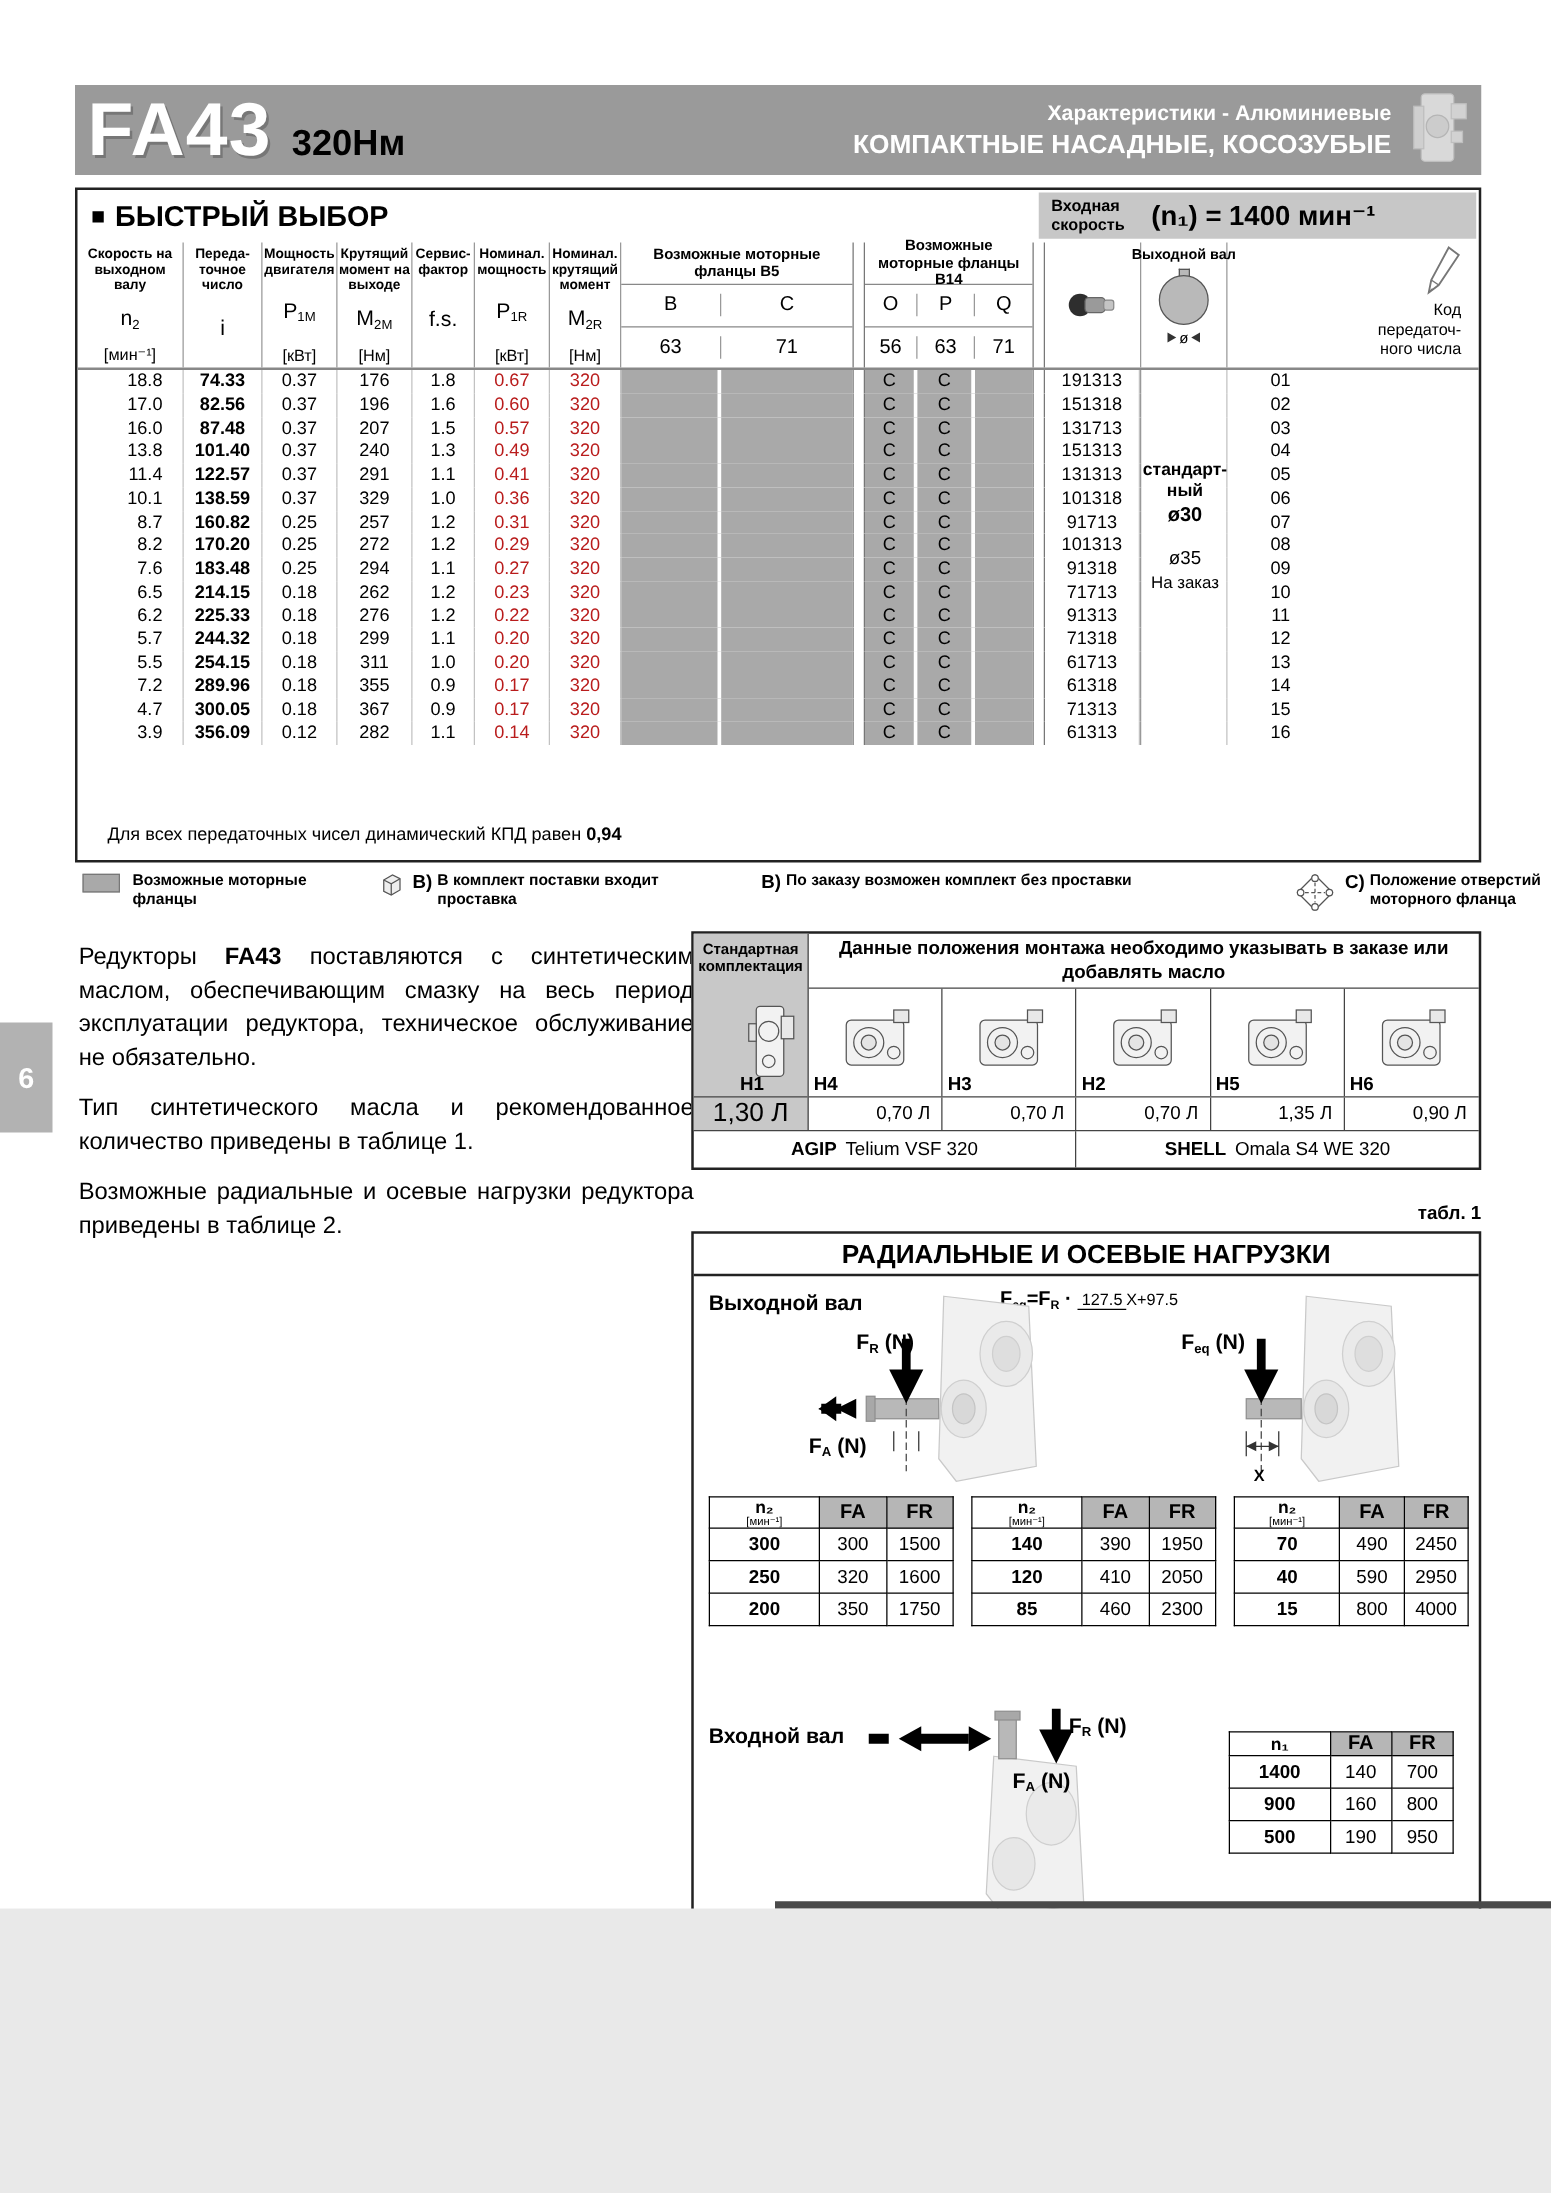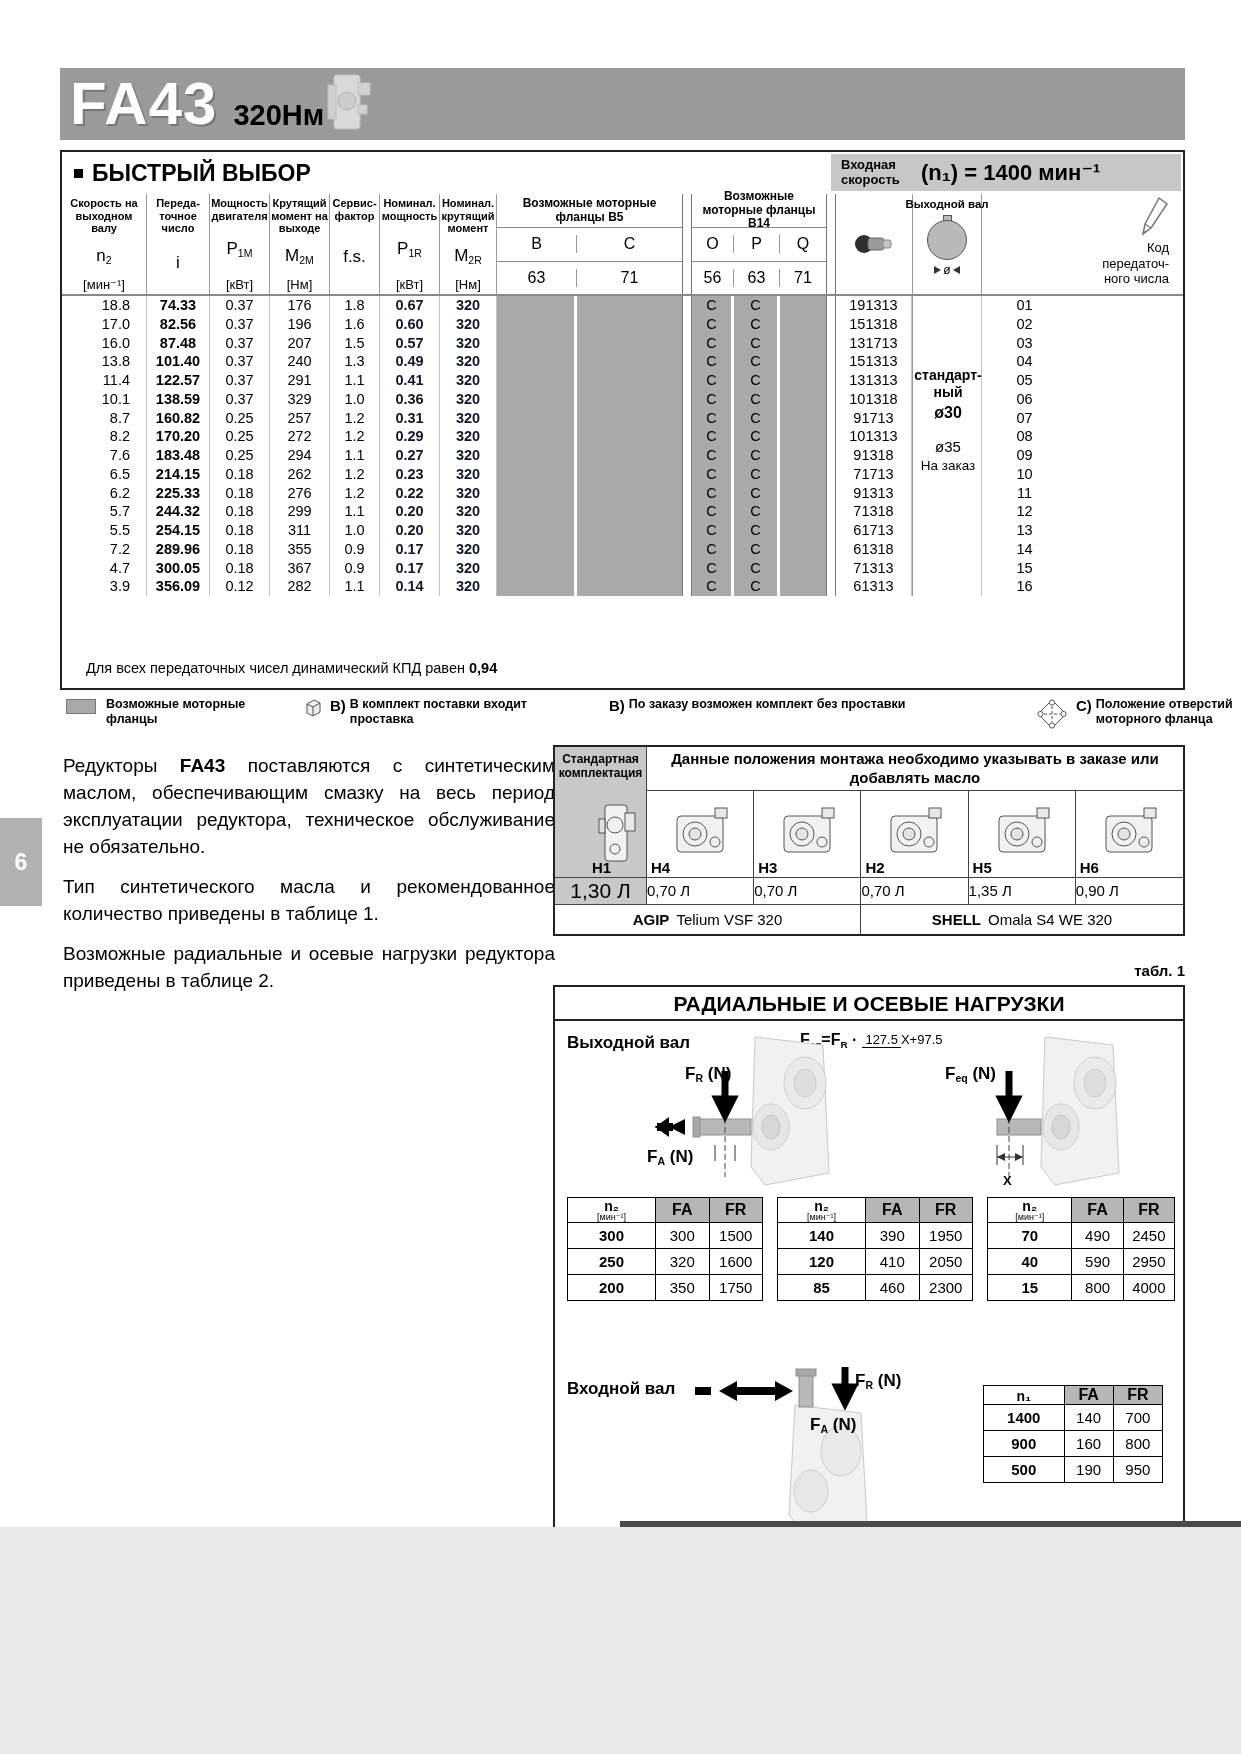--- a/index.html
+++ b/index.html
@@ -59,21 +59,21 @@
   .tri-l{width:0;height:0;border-top:4px solid transparent;border-bottom:4px solid transparent;
          border-right:7px solid #333;margin-left:2px;}
   .hratio{width:201px;display:flex;flex-direction:column;align-items:flex-end;
           padding:2px 14px 2px 0;}
   .hratio .kl{font-size:13px;line-height:1.2;text-align:right;}
 
   .qs-row{display:flex;height:18.75px;line-height:18.75px;font-size:14.5px;}
   .qs-row .c{text-align:center;border-right:1px solid #c2c2c2;overflow:hidden;}
   .qs-row .a-r{text-align:right;padding-right:16px;}
   .qs-row .bold{font-weight:bold;}
-  .dimtxt{color:#0f172a;font-weight:bold;}
+  .dimtxt{color:#b91c1c;}
   .gcell{background:#a9a9a9;border-right:none !important;}
   .wsep{border-right:3px solid #fff !important;}
   .wb{width:80px;} .wc{width:105px;}
   .wo{width:42px;} .wp{width:46px;} .wq{width:46px;}
   .cgap{width:10px;border-left:1px solid #777;border-right:1px solid #777 !important;background:#fff;}
   .wcode{width:76px;} .wshaft{width:70px;border-left:1px solid #999;}
   .wratio{width:201px;padding-right:116px;border-right:none !important;}
   .shaft-note{position:absolute;left:852px;top:215px;width:68px;text-align:center;line-height:1.2;}
   .sn1{font-size:14px;font-weight:bold;}
   .sn2{font-size:16px;font-weight:bold;margin-top:2px;}
@@ -103,21 +103,21 @@
   .t1-std-label{height:44px;font-size:12px;font-weight:bold;text-align:center;padding-top:5px;line-height:1.2;}
   .t1-main{flex:1;display:flex;flex-direction:column;}
   .t1-head{height:44px;border-bottom:1px solid #444;font-size:15px;font-weight:bold;
            text-align:center;display:flex;align-items:center;justify-content:center;line-height:1.25;padding:0 8px;}
   .t1-imgs{display:flex;height:86px;}
   .pos-col{width:20%;border-right:1px solid #444;position:relative;display:flex;
            align-items:center;justify-content:center;}
   .pos-col:last-child{border-right:none;}
   .pos-name{position:absolute;left:4px;bottom:1px;font-size:15px;font-weight:bold;}
   .t1-oils{display:flex;height:27px;border-top:1px solid #444;font-size:15px;}
-  .oil{width:20%;border-right:1px solid #444;text-align:left;line-height:26px;}
+  .oil{width:20%;border-right:1px solid #444;text-align:center;line-height:26px;padding-left:45px;}
   .oil:last-child{border-right:none;}
   .t1-stdimg{flex:1;position:relative;display:flex;align-items:center;justify-content:center;margin-left:33px;}
   .t1-stdoil{height:27px;border-top:1px solid #444;text-align:center;font-size:21px;line-height:26px;}
   .t1-brands{display:flex;border-top:1px solid #444;height:30px;font-size:15px;}
   .brand{display:flex;align-items:center;justify-content:center;}
   .brand b{margin-right:7px;}
   .br1{width:306px;border-right:1px solid #444;}
   .br2{flex:1;}
   .t1cap{position:absolute;left:553px;top:962px;width:632px;text-align:right;font-size:15px;font-weight:bold;}
 
@@ -144,20 +144,24 @@
   .diagram{position:absolute;}
 </style>
 </head>
 <body>
 
 <div class="page">
 
   <div class="hbar">
     <span class="model">FA43</span>
     <span class="torque">320Нм</span>
+    <div class="hright">
+      <div class="hr1">Характеристики - Алюминиевые</div>
+      <div class="hr2">КОМПАКТНЫЕ НАСАДНЫЕ, КОСОЗУБЫЕ</div>
+    </div>
     <span class="gicon">
       <svg width="52" height="62" viewBox="0 0 52 62">
         <rect x="10" y="4" width="26" height="54" rx="3" fill="#d9d9d9" stroke="#bfbfbf"></rect>
         <rect x="34" y="12" width="12" height="12" fill="#d2d2d2" stroke="#bfbfbf"></rect>
         <rect x="34" y="34" width="9" height="9" fill="#d2d2d2" stroke="#bfbfbf"></rect>
         <rect x="4" y="14" width="8" height="34" fill="#cfcfcf" stroke="#bdbdbd"></rect>
         <circle cx="23" cy="30" r="9" fill="#cccccc" stroke="#b5b5b5"></circle>
       </svg>
     </span>
   </div>

